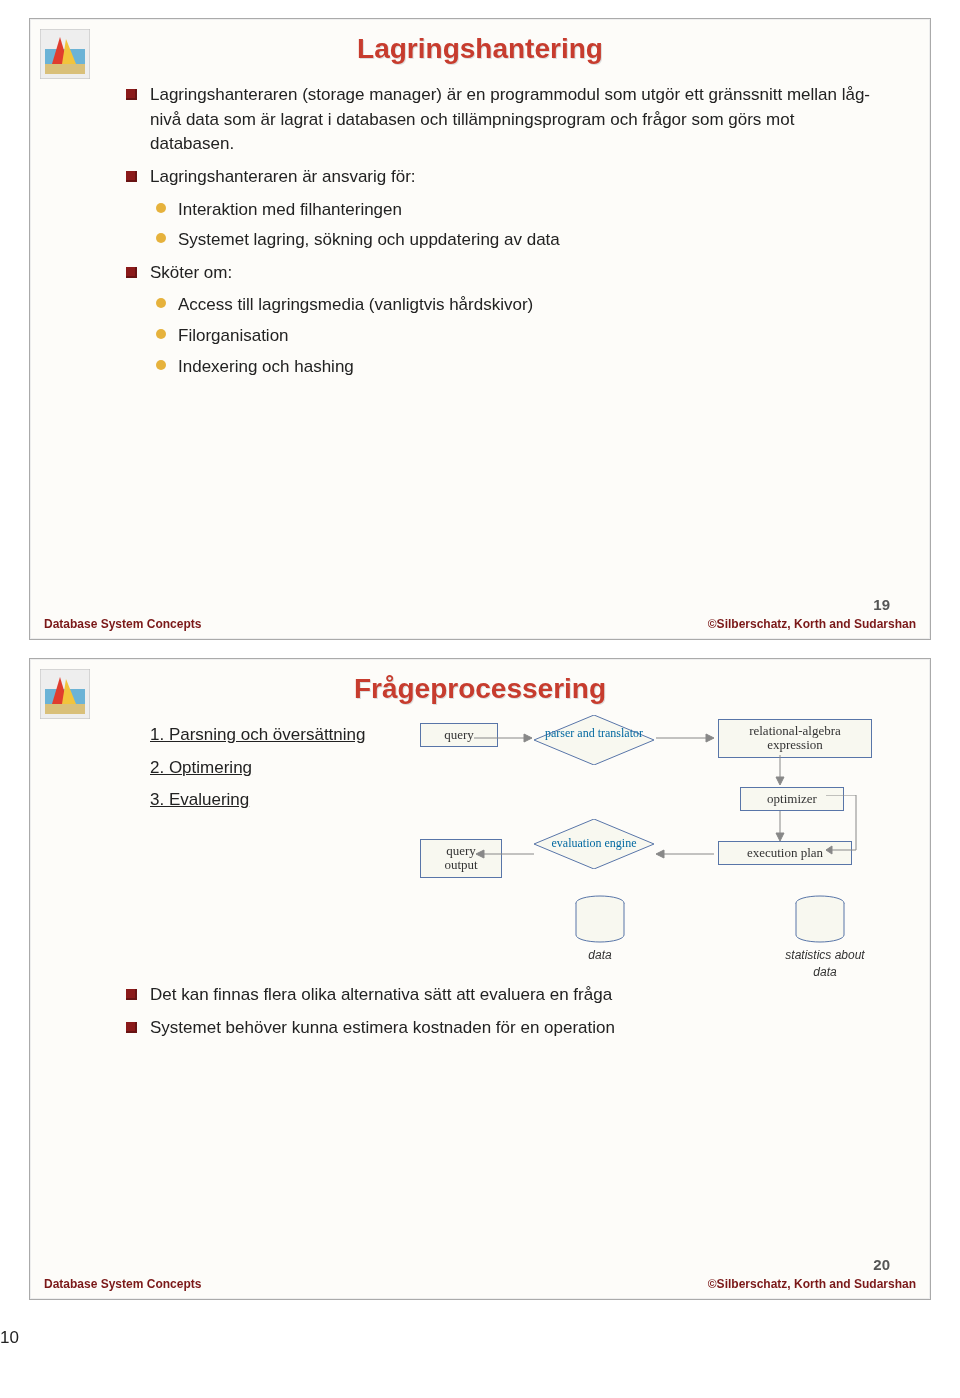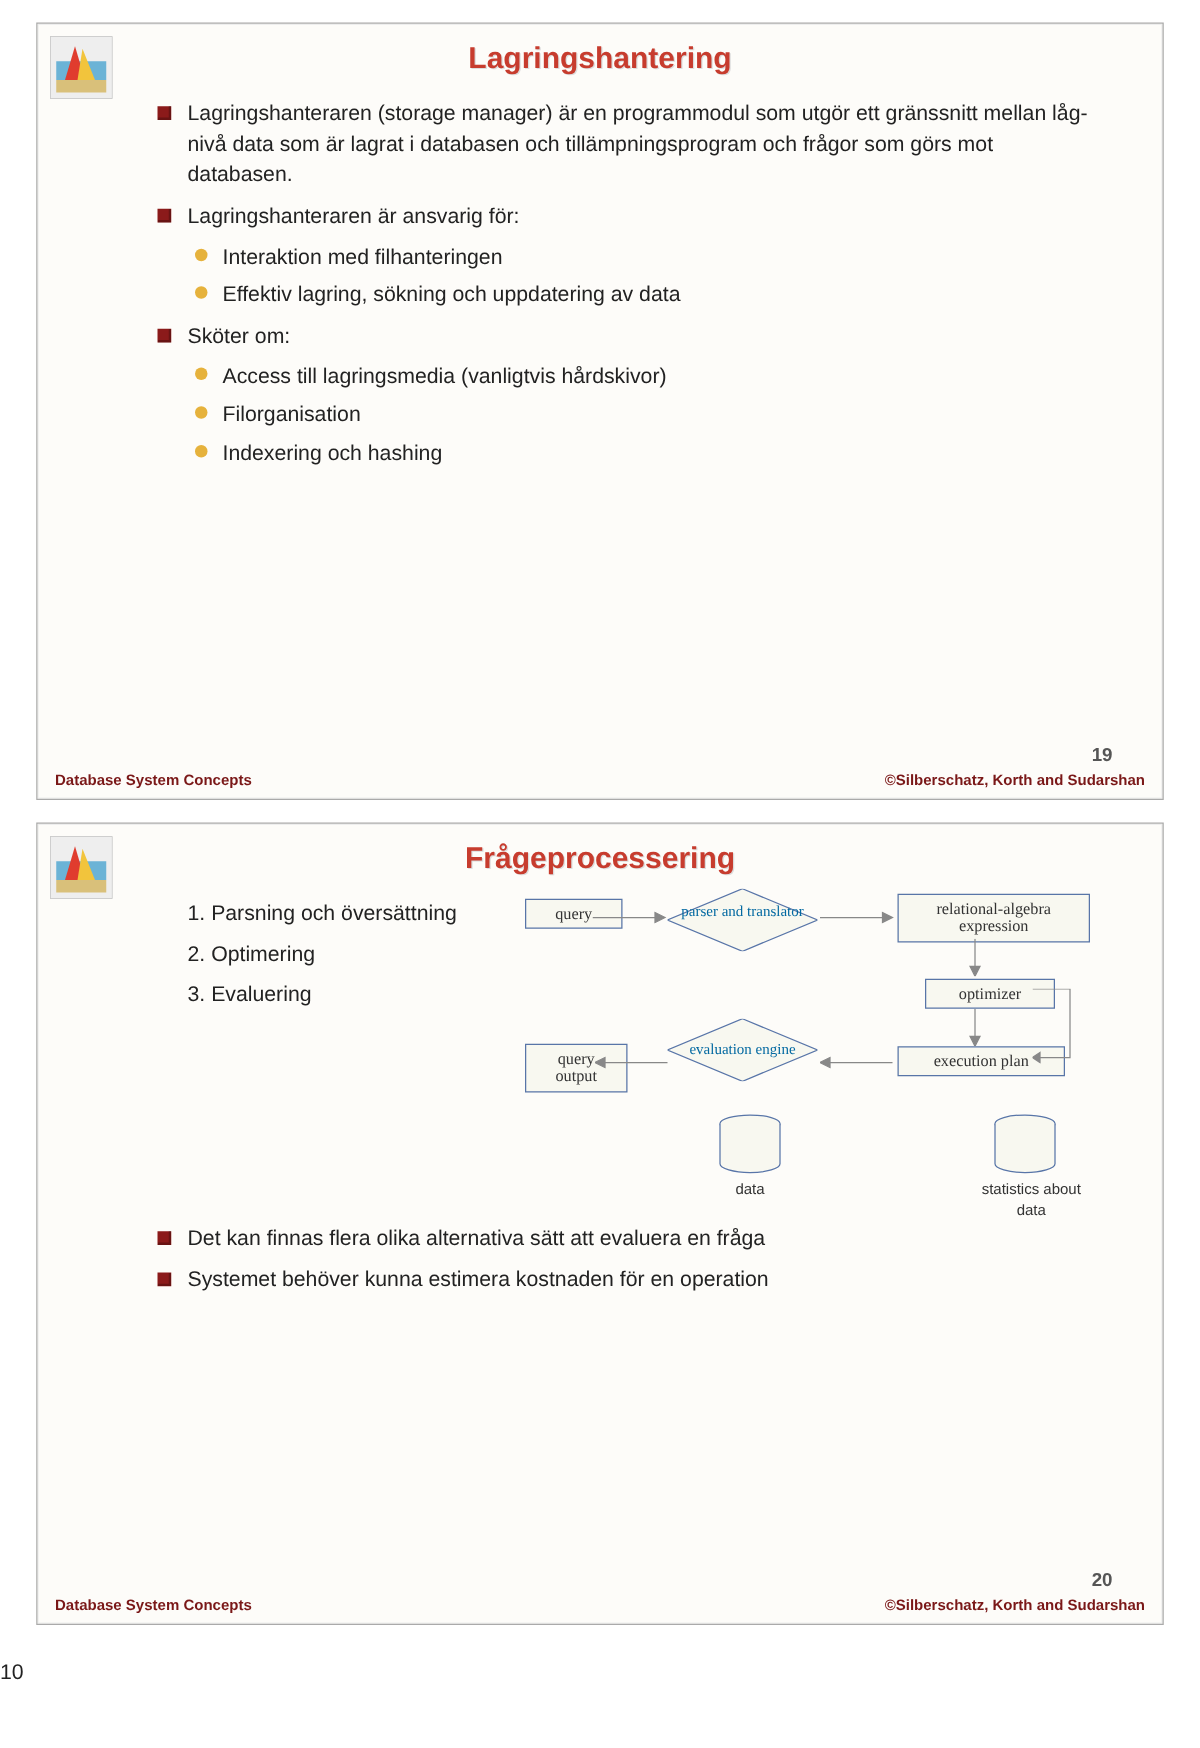--- a/index.html
+++ b/index.html
@@ -21,21 +21,21 @@
   }
   .logo {
     position: absolute;
     top: 10px;
     left: 10px;
     width: 50px;
     height: 50px;
   }
   .title {
     text-align: center;
-    font-size: 24px;
+    font-size: 28px;
     font-weight: bold;
     color: #c73c2e;
     padding-top: 14px;
     text-shadow: 1px 1px 0 #ddd;
   }
   .content {
     padding: 10px 50px 40px 120px;
     font-size: 17px;
     color: #222;
     line-height: 1.45;
@@ -56,21 +56,21 @@
   .sub::before {
     content: "";
     position: absolute;
     left: -22px;
     top: 5px;
     width: 10px;
     height: 10px;
     background: #e6b23c;
     border-radius: 50%;
   }
-  .numlist { margin-left: 0; }
+  .numlist { margin-left: 0; text-decoration: underline; }
   .numitem { margin: 8px 0; }
   .footer {
     position: absolute;
     bottom: 8px;
     left: 0; right: 0;
     padding: 0 14px;
     font-size: 12px;
     color: #7a1818;
     font-weight: bold;
   }
@@ -123,42 +123,42 @@
     height: 50px;
   }
   .cyl-label {
     position: absolute;
     font-size: 12px;
     text-align: center;
     color: #333;
     width: 70px;
   }
   .arrow { position: absolute; stroke: #888; fill: #888; }
-  .datarow { position: relative; height: 80px; width: 100%; }
+  .datarow { position: relative; height: 80px; width: 100%; font-style: italic; }
 </style>
 </head>
 <body>
 
 <div class="slide">
   <div class="logo">
     <svg width="50" height="50">
       <rect x="0" y="0" width="50" height="50" fill="#eee" stroke="#bbb"></rect>
       <rect x="5" y="35" width="40" height="10" fill="#d9c07a"></rect>
       <rect x="5" y="20" width="40" height="15" fill="#6bb3d6"></rect>
       <polygon points="12,35 20,8 28,35" fill="#e03c2e"></polygon>
       <polygon points="22,35 26,10 36,35" fill="#f2c43c"></polygon>
     </svg>
   </div>
   <div class="title">Lagringshantering</div>
   <div class="content">
     <div class="bullet">Lagringshanteraren (storage manager) är en programmodul som utgör ett gränssnitt mellan låg-nivå data som är lagrat i databasen och tillämpningsprogram och frågor som görs mot databasen.</div>
     <div class="bullet">Lagringshanteraren är ansvarig för:</div>
     <div class="subbullets">
       <div class="sub">Interaktion med filhanteringen</div>
-      <div class="sub">Effektiv lagring, sökning och uppdatering av data</div>
+      <div class="sub">Systemet lagring, sökning och uppdatering av data</div>
     </div>
     <div class="bullet">Sköter om:</div>
     <div class="subbullets">
       <div class="sub">Access till lagringsmedia (vanligtvis hårdskivor)</div>
       <div class="sub">Filorganisation</div>
       <div class="sub">Indexering och hashing</div>
     </div>
   </div>
   <div class="pagenum">19</div>
   <div class="footer">

